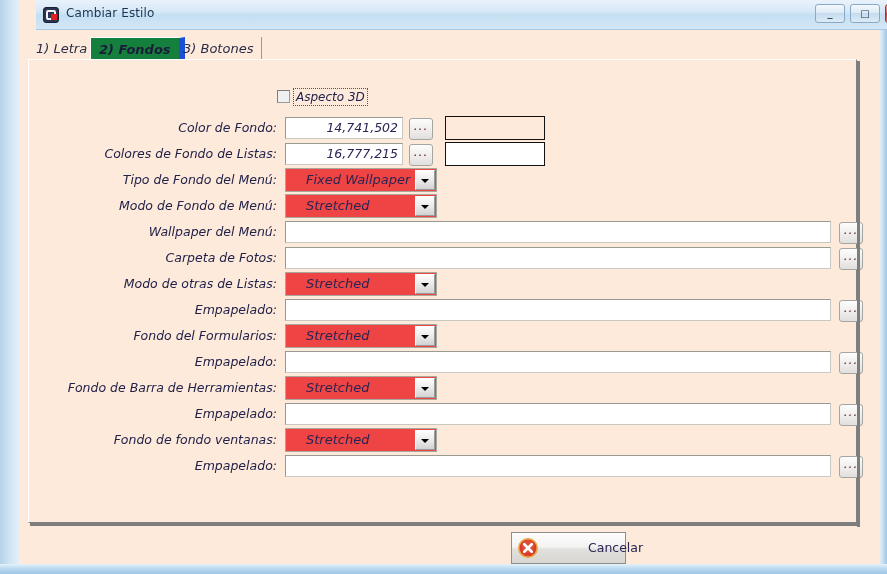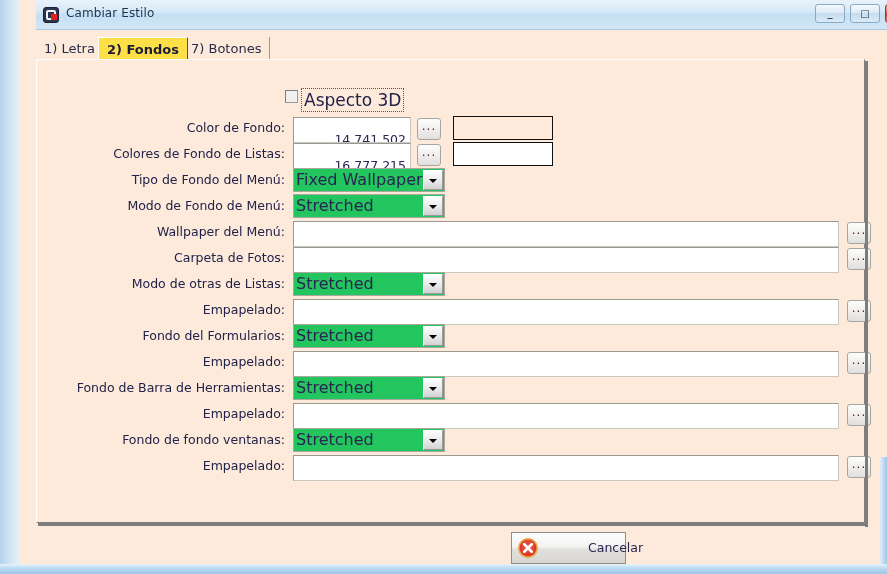--- a/index.html
+++ b/index.html
@@ -108,23 +108,24 @@
   #btn-close .glyph {
     color: #ffffff;
     font-size: 12px;
     font-weight: bold;
     line-height: 17px;
   }
 
   
   #client {
     position: absolute;
-    left: 28px; top: 30px;
+    left: 20px; top: 30px;
     width: 859px; height: 427px;
     background: #fdeada;
+    font-style: italic;
   }
 
   
   #tabstrip {
     position: absolute;
     left: 8px; top: 7px;
     height: 24px;
     width: 840px;
   }
   .tab {
@@ -137,24 +138,24 @@
     line-height: 23px;
     white-space: nowrap;
     box-sizing: border-box;
     cursor: default;
   }
   .tab.inactive {
     border-right: 1px solid #9a9a9a;
   }
   .tab.active {
     font-weight: bold;
-    background: #fde047;
+    background: #15803d;
     border-left: 1px solid #ffffff;
     border-top: 1px solid #ffffff;
-    border-right: 1px solid #1d4ed8;
+    border-right: 6px solid #1d4ed8;
     color: #1b1b3a;
   }
   #tab-0 { left: 0px; }
   #tab-1 { left: 62px; }
   #tab-2 { left: 147px; }
 
   
   #panel {
     position: absolute;
     left: 8px; top: 29px;
@@ -192,47 +193,47 @@
   .tinput {
     position: absolute;
     background: #ffffff;
     border: 1px solid #c8c8c0;
     border-top: 1px solid #9a9a93;
     border-left: 1px solid #9a9a93;
     box-sizing: border-box;
     font-size: 12.5px;
     color: #2a2452;
     line-height: 20px;
-    padding: 12px 4px;
+    padding: 0 4px;
     height: 22px;
     font-family: "DejaVu Sans", sans-serif;
     white-space: nowrap;
     overflow: hidden;
   }
   .tinput.num { text-align: right; }
 
   
   .swatch {
     position: absolute;
     height: 24px;
     border: 1px solid #111111;
     box-sizing: border-box;
   }
 
   
   .combo {
     position: absolute;
     height: 24px;
-    background: #22c55e;
+    background: #ef4444;
     border: 1px solid #a9a9a0;
     box-sizing: border-box;
-    font-size: 16px;
+    font-size: 13px;
     color: #2a2452;
     line-height: 22px;
-    padding-left: 2px;
+    padding-left: 20px;
     white-space: nowrap;
     overflow: hidden;
   }
   .combo .arrowbtn {
     position: absolute;
     right: 1px; top: 1px;
     width: 20px; height: 20px;
     background: linear-gradient(to bottom,#fdfdfd 0%, #e9e9e9 55%, #d2d2d2 100%);
     border: 1px solid #9a9a9a;
     border-top-color: #ffffff;
@@ -276,21 +277,21 @@
     width: 13px; height: 13px;
     background: #f0f0f0;
     border: 1px solid #9a9a9a;
     border-top-color: #7d7d7d;
     border-left-color: #7d7d7d;
     box-sizing: border-box;
   }
   #chk-label {
     position: absolute;
     left: 16px; top: 0px;
-    font-size: 17px;
+    font-size: 12px;
     color: #22224a;
     border: 1px dotted #555555;
     padding: 1px 2px 1px 2px;
     white-space: nowrap;
   }
 
   
   .btn {
     position: absolute;
     background: linear-gradient(to bottom,#fdfdfd 0%, #f3f3f2 45%, #e2e0dd 55%, #d8d6d2 100%);
@@ -370,21 +371,21 @@
   <div id="client">
 
     <div id="tabstrip">
       <div class="tab inactive" id="tab-0">
         <span>1) Letra</span>
       </div>
       <div class="tab active" id="tab-1">
         <span>2) Fondos</span>
       </div>
       <div class="tab inactive" id="tab-2">
-        <span>7) Botones</span>
+        <span>3) Botones</span>
       </div>
     </div>
 
     <div id="panel">
 
       <div id="chk-row">
         <div id="chk-box"></div>
         <div id="chk-label">Aspecto 3D</div>
       </div>
 

